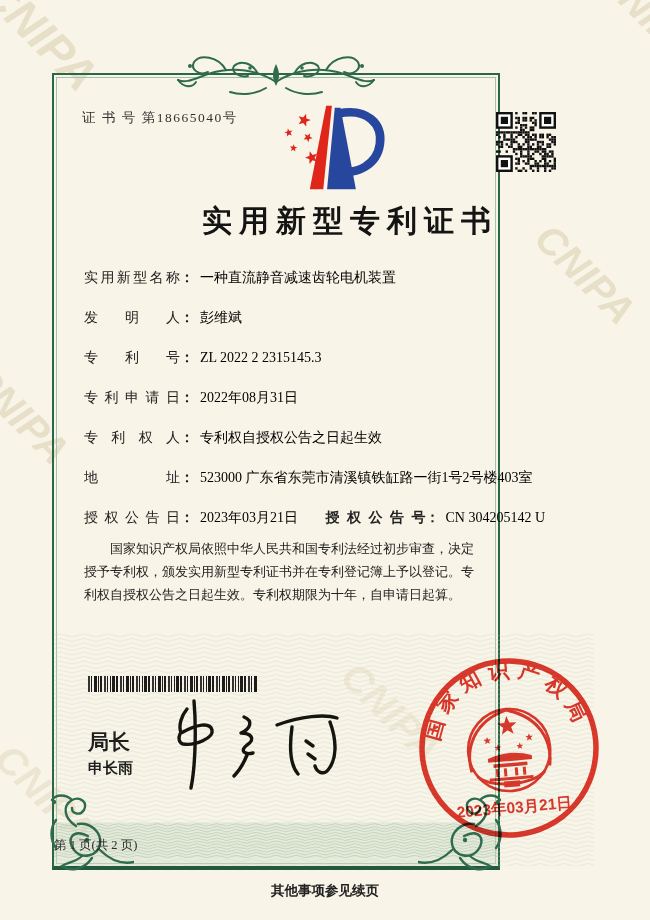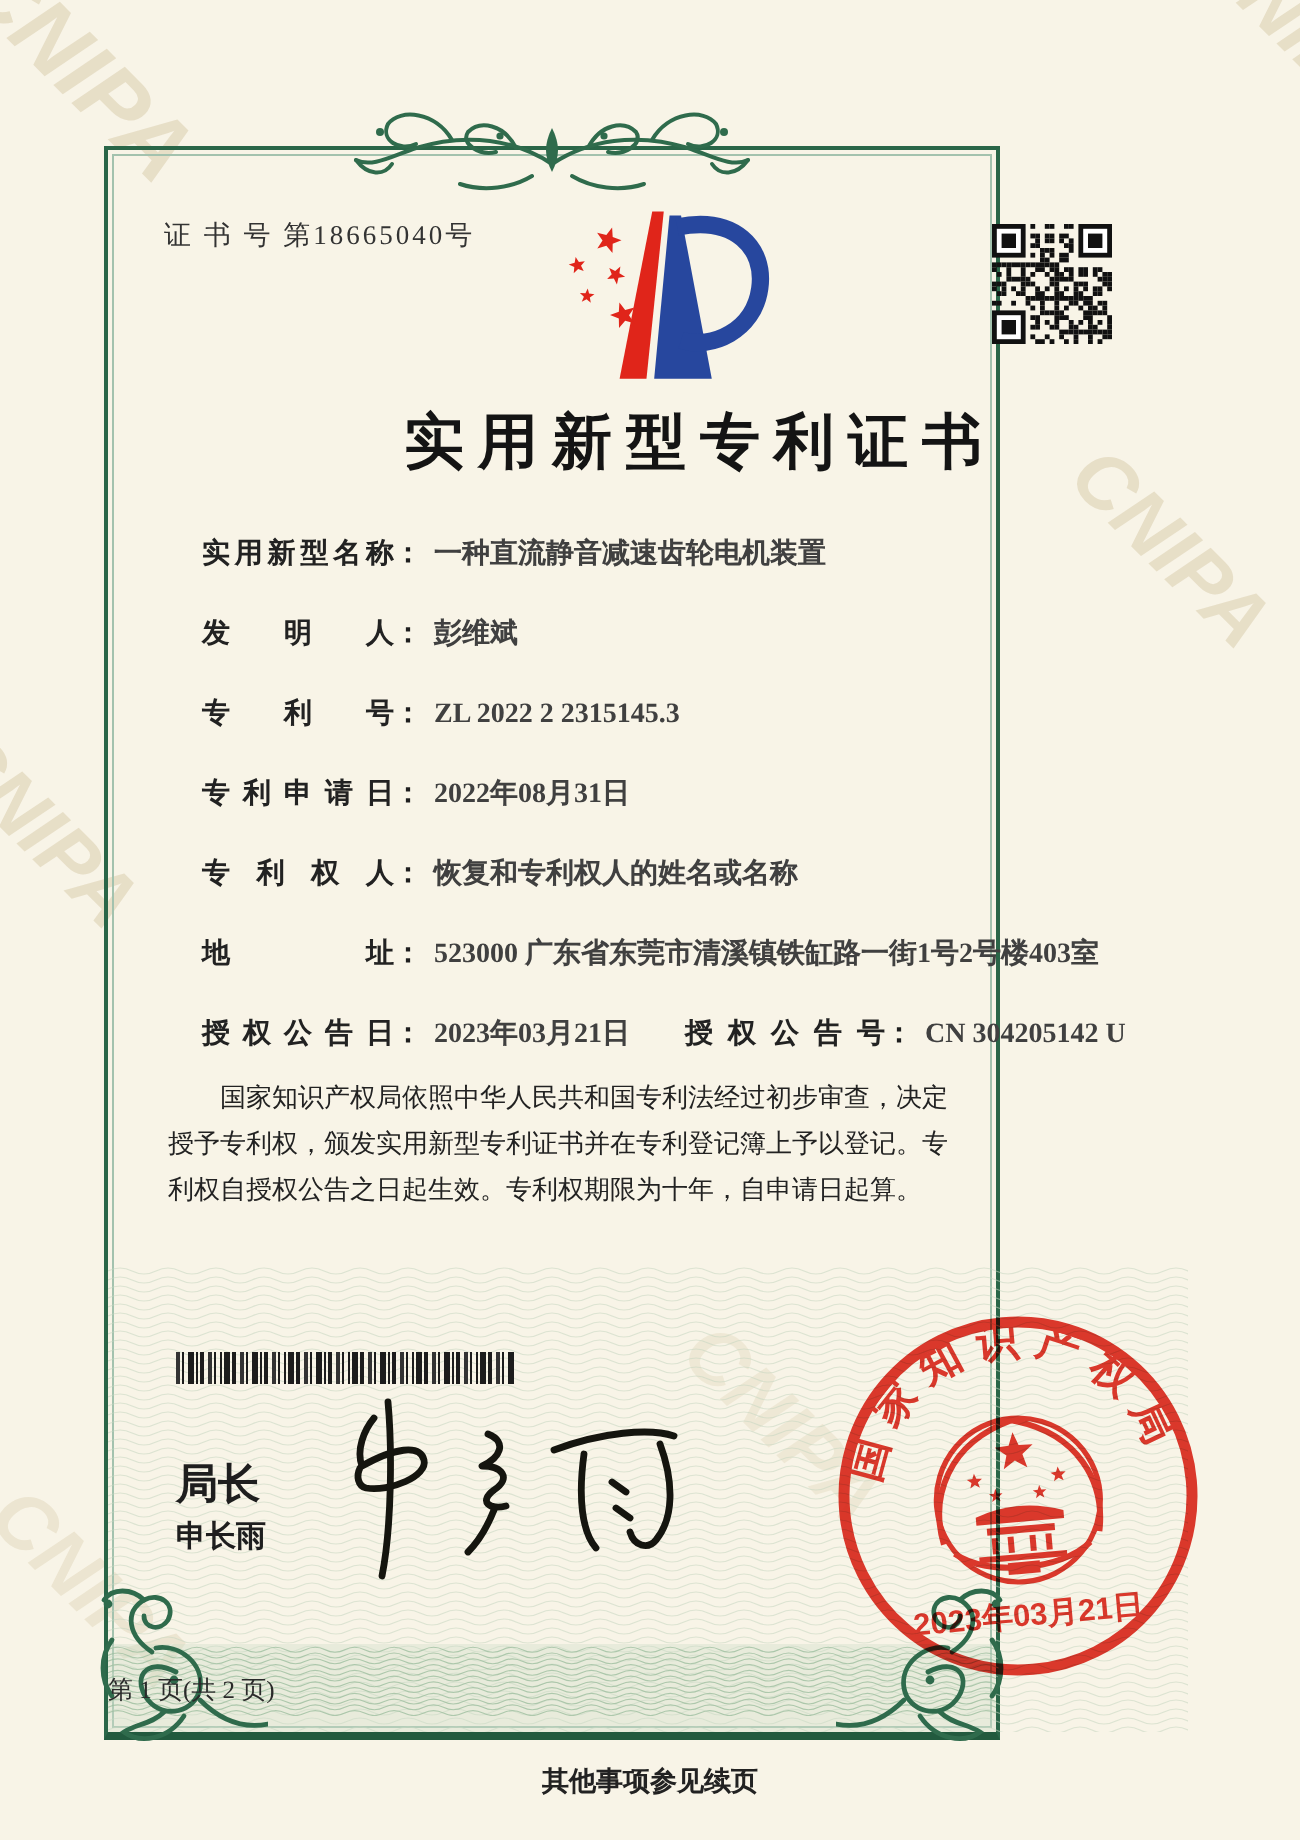--- a/index.html
+++ b/index.html
@@ -40,28 +40,28 @@
   .logo{position:absolute;left:215px;top:26px;width:120px;height:96px;z-index:3;}
   .qr{position:absolute;left:442px;top:37px;width:60px;height:60px;z-index:3;}
   .doc-title{
     position:absolute;left:0;right:0;top:126px;text-align:right;
     font-size:30px;font-weight:700;letter-spacing:7px;color:#141414;z-index:3;
   }
   .fields{position:absolute;left:30px;top:189px;right:12px;z-index:3;font-size:14px;}
   .frow{line-height:27px;margin-bottom:13px;white-space:nowrap;}
   .flabel{
     display:inline-block;width:96px;vertical-align:top;
-    text-align:justify;text-align-last:justify;font-weight:700;color:#222;margin-left:17px;
+    text-align:justify;text-align-last:justify;font-weight:400;color:#222;
   }
   .flabel2{
     display:inline-block;width:100px;vertical-align:top;margin-left:24px;
     text-align:justify;text-align-last:justify;font-weight:600;color:#222;
   }
   .fcolon{font-weight:600;margin-right:6px;}
-  .fvalue{font-weight:700;color:#404040;}
+  .fvalue{font-weight:400;color:#000000;}
   .fpair{display:inline-block;}
   .paras{position:absolute;left:30px;right:14px;top:462px;z-index:3;font-size:13px;line-height:1.78;color:#222;}
   .paras p{margin:0 0 10px 0;text-indent:2em;}
   .barcode{position:absolute;left:34px;top:601px;width:172px;height:16px;z-index:3;}
   .sign-title{position:absolute;left:34px;top:653px;font-size:21px;font-weight:700;z-index:3;
     font-family:"Liberation Sans","DejaVu Sans",sans-serif;}
   .sign-name{position:absolute;left:34px;top:684px;font-size:15px;font-weight:700;z-index:3;
     font-family:"Liberation Sans","DejaVu Sans",sans-serif;}
   .signature{position:absolute;left:95px;top:618px;width:215px;height:105px;z-index:3;}
   .seal{position:absolute;left:360px;top:578px;width:190px;height:190px;z-index:4;
@@ -434,21 +434,21 @@
     <div class="frow">
       <span class="flabel">发明人</span><span class="fcolon">：</span><span class="fvalue">彭维斌</span>
     </div>
     <div class="frow">
       <span class="flabel">专利号</span><span class="fcolon">：</span><span class="fvalue">ZL 2022 2 2315145.3</span>
     </div>
     <div class="frow">
       <span class="flabel">专利申请日</span><span class="fcolon">：</span><span class="fvalue">2022年08月31日</span>
     </div>
     <div class="frow">
-      <span class="flabel">专利权人</span><span class="fcolon">：</span><span class="fvalue">恢复和专利权人的姓名或名称</span>
+      <span class="flabel">专利权人</span><span class="fcolon">：</span><span class="fvalue">专利权自授权公告之日起生效</span>
     </div>
     <div class="frow">
       <span class="flabel">地址</span><span class="fcolon">：</span><span class="fvalue">523000 广东省东莞市清溪镇铁缸路一街1号2号楼403室</span>
     </div>
     <div class="frow">
       <span class="fpair">
         <span class="flabel">授权公告日</span><span class="fcolon">：</span><span class="fvalue">2023年03月21日</span>
       </span>
       <span class="fpair">
         <span class="flabel flabel2">授权公告号</span><span class="fcolon">：</span><span class="fvalue">CN 304205142 U</span>

